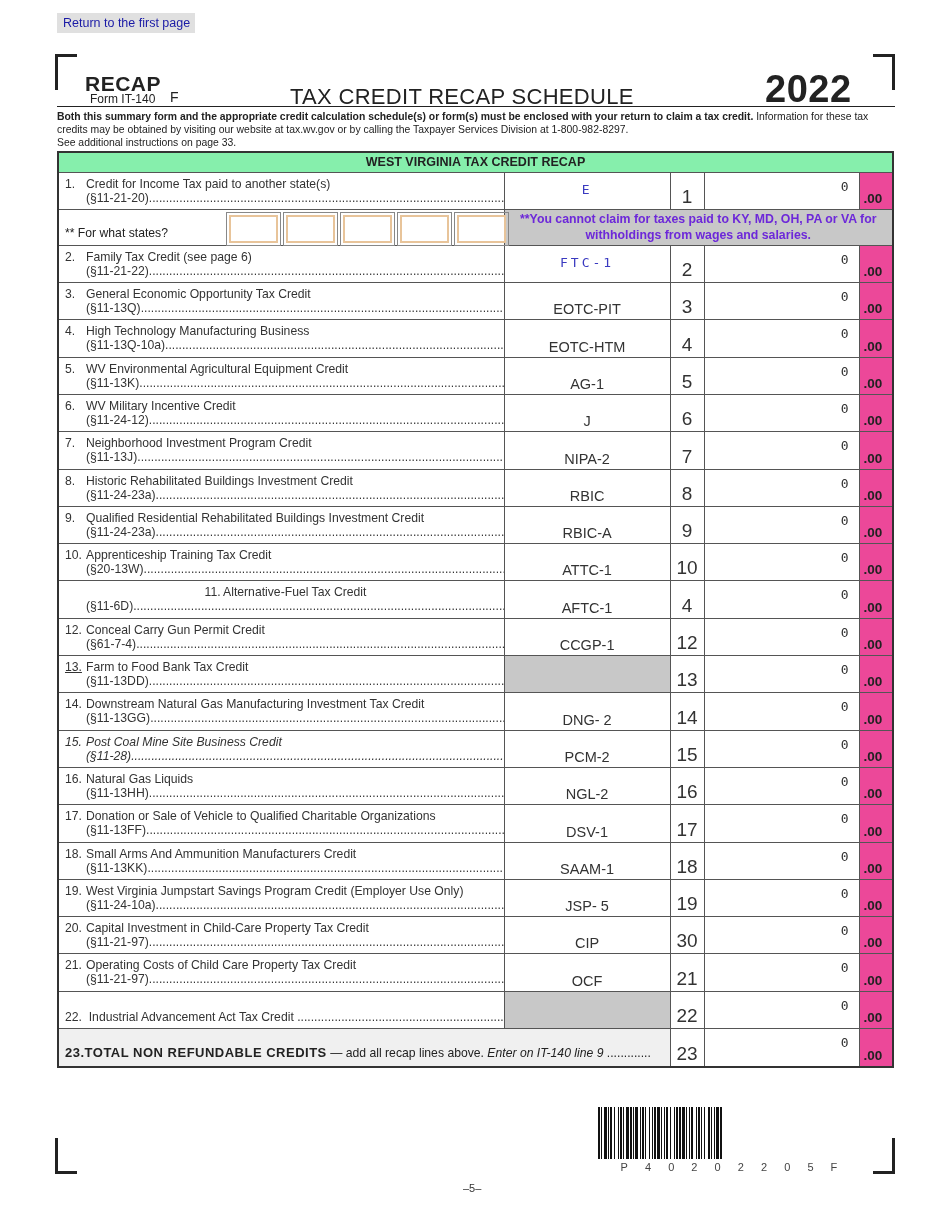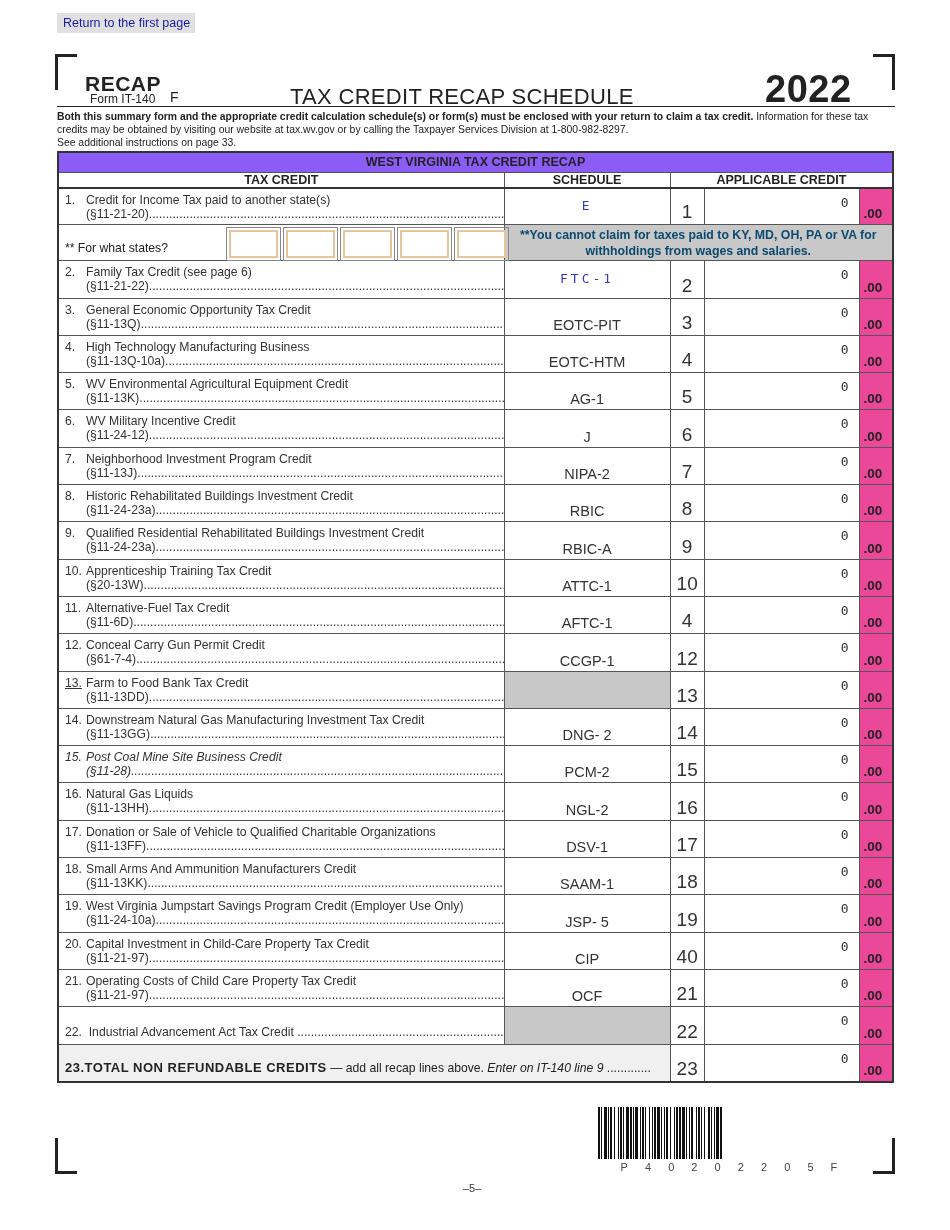--- a/index.html
+++ b/index.html
@@ -14,38 +14,38 @@
   .formno { position: absolute; left: 90px; top: 92px; font-size: 12px; }
   .formletter { position: absolute; left: 170px; top: 89px; font-size: 14px; }
   .title { position: absolute; left: 290px; top: 84px; font-size: 22px; letter-spacing: 0.3px; }
   .year { position: absolute; left: 765px; top: 68px; font-size: 38px; font-weight: 900; letter-spacing: 0.5px; }
   .rule { position: absolute; left: 57px; top: 106px; width: 838px; height: 1px; background: #222; }
   .intro { position: absolute; left: 57px; top: 110px; width: 840px; font-size: 10.4px; line-height: 13px; }
   .intro b { font-weight: 700; }
   table.main { position: absolute; left: 57px; top: 151px; width: 837px; border-collapse: collapse; font-size: 12.2px; }
   table.main td, table.main th { border: 1px solid #555; padding: 0; }
   table.main { border: 2px solid #333; }
-  .hdr-top { background: #8b5cf6; text-align: center; font-weight: 700; font-size: 12.5px; height: 20px; }
+  .hdr-top { background: #86efac; text-align: center; font-weight: 700; font-size: 12.5px; height: 20px; }
   .hdr-col { text-align: center; font-weight: 700; font-size: 12.5px; height: 15px; border-bottom: 2px solid #333 !important; }
   tr.row td { height: 37.3px; }
   .desc { padding-left: 6px !important; vertical-align: top; padding-top: 4px !important; line-height: 14px; color: #333; }
   .desc .l2 { padding-left: 21px; }
   .dots { letter-spacing: 0; }
   .sched { text-align: center; font-size: 14.5px; color: #333; vertical-align: bottom; padding-bottom: 2px !important; }
   .sched.hand { font-family: "DejaVu Sans Mono", monospace; color: #3a3ac0; font-size: 13px; letter-spacing: 3px; vertical-align: middle; }
   .sched.grey { background: #c8c8c8; }
   .lnum { text-align: center; font-size: 19px; vertical-align: bottom; padding-bottom: 1px !important; color: #333; }
   .amt { text-align: right; padding-right: 10px !important; vertical-align: top; padding-top: 6px !important; font-size: 13px; color: #333; font-family: "DejaVu Sans Mono", monospace; }
   .cents { background: #ec4899; font-weight: 700; font-size: 13.5px; text-align: left; padding-left: 4px !important; vertical-align: bottom; padding-bottom: 3px !important; }
   .states-row td { height: 36px; }
   .states-cell { position: relative; }
   .states-label { position: absolute; left: 6px; bottom: 5px; }
   .state-box { position: absolute; top: 2px; width: 55px; height: 34px; border: 1px solid #888; }
   .state-box::after { content: ""; position: absolute; inset: 2px; border: 2px solid #e8c49a; }
-  .notice { background: #c8c8c8; text-align: center; font-weight: 700; font-size: 12.3px; line-height: 16px; color: #0c4a6e; }
+  .notice { background: #c8c8c8; text-align: center; font-weight: 700; font-size: 12.3px; line-height: 16px; color: #6d28d9; }
   .total-row td { height: 38px; }
   .total-desc { background: #f0f0f0; padding-left: 6px !important; vertical-align: bottom; padding-bottom: 6px !important; font-size: 12.2px; }
   .total-desc b { font-weight: 900; letter-spacing: 0.5px; font-size: 13px; }
   .barcode { position: absolute; left: 598px; top: 1107px; width: 268px; height: 52px; display: flex; gap: 0; }
   .barcode-text { position: absolute; left: 598px; top: 1161px; width: 268px; font-size: 11px; color: #444; letter-spacing: 0; display: flex; justify-content: space-around; padding: 0 20px 0 14px; }
   .pagenum { position: absolute; left: 463px; top: 1182px; font-size: 11px; color: #333; }
 </style>
 </head>
 <body>
 
@@ -73,25 +73,20 @@
     <col style="width:446px">
       <col style="width:167px">
       <col style="width:34px">
       <col style="width:156px">
       <col style="width:34px">
   </colgroup>
   <tbody>
       <tr>
     <td colspan="5" class="hdr-top">WEST VIRGINIA TAX CREDIT RECAP</td>
   </tr>
-  <tr>
-    <td class="hdr-col">TAX CREDIT</td>
-    <td class="hdr-col">SCHEDULE</td>
-    <td colspan="3" class="hdr-col">APPLICABLE CREDIT</td>
-  </tr>
   </tbody>
     <tbody id="rows-body">
       <tr class="row">
     <td class="desc" style="overflow:hidden;max-width:446px;">
           <div style="white-space:nowrap;"><span style="display:inline-block;width:21px;">1.</span><span>Credit for Income Tax paid to another state(s)</span></div>
        <div class="l2" style="white-space:nowrap;overflow:hidden;"><span>(§11-21-20)</span><span class="dots">................................................................................................................................................................</span></div>
         </td>
     <td class="sched hand">E</td>
     <td class="lnum">1</td>
     <td class="amt">0</td>
@@ -193,21 +188,21 @@
           <div style="white-space:nowrap;"><span style="display:inline-block;width:21px;">10.</span><span>Apprenticeship Training Tax Credit</span></div>
        <div class="l2" style="white-space:nowrap;overflow:hidden;"><span>(§20-13W)</span><span class="dots">................................................................................................................................................................</span></div>
         </td>
     <td class="sched">ATTC-1</td>
     <td class="lnum">10</td>
     <td class="amt">0</td>
     <td class="cents">.00</td>
       </tr>
       <tr class="row">
     <td class="desc" style="overflow:hidden;max-width:446px;">
-          <div style="white-space:nowrap;"><span style="display:inline-block;width:21px;">11.</span><span>Alternative-Fuel Tax Credit</span></div>
+          <div style="white-space:nowrap;text-align:center;"><span style="display:inline-block;width:21px;">11.</span><span>Alternative-Fuel Tax Credit</span></div>
        <div class="l2" style="white-space:nowrap;overflow:hidden;"><span>(§11-6D)</span><span class="dots">................................................................................................................................................................</span></div>
         </td>
     <td class="sched">AFTC-1</td>
     <td class="lnum">4</td>
     <td class="amt">0</td>
     <td class="cents">.00</td>
       </tr>
       <tr class="row">
     <td class="desc" style="overflow:hidden;max-width:446px;margin-left:28px;">
           <div style="white-space:nowrap;"><span style="display:inline-block;width:21px;">12.</span><span>Conceal Carry Gun Permit Credit</span></div>
@@ -287,21 +282,21 @@
     <td class="lnum">19</td>
     <td class="amt">0</td>
     <td class="cents">.00</td>
       </tr>
       <tr class="row">
     <td class="desc" style="overflow:hidden;max-width:446px;">
           <div style="white-space:nowrap;"><span style="display:inline-block;width:21px;">20.</span><span>Capital Investment in Child-Care Property Tax Credit</span></div>
        <div class="l2" style="white-space:nowrap;overflow:hidden;"><span>(§11-21-97)</span><span class="dots">................................................................................................................................................................</span></div>
         </td>
     <td class="sched">CIP</td>
-    <td class="lnum">40</td>
+    <td class="lnum">30</td>
     <td class="amt">0</td>
     <td class="cents">.00</td>
       </tr>
       <tr class="row">
     <td class="desc" style="overflow:hidden;max-width:446px;">
           <div style="white-space:nowrap;"><span style="display:inline-block;width:21px;">21.</span><span>Operating Costs of Child Care Property Tax Credit</span></div>
        <div class="l2" style="white-space:nowrap;overflow:hidden;"><span>(§11-21-97)</span><span class="dots">................................................................................................................................................................</span></div>
         </td>
     <td class="sched">OCF</td>
     <td class="lnum">21</td>

